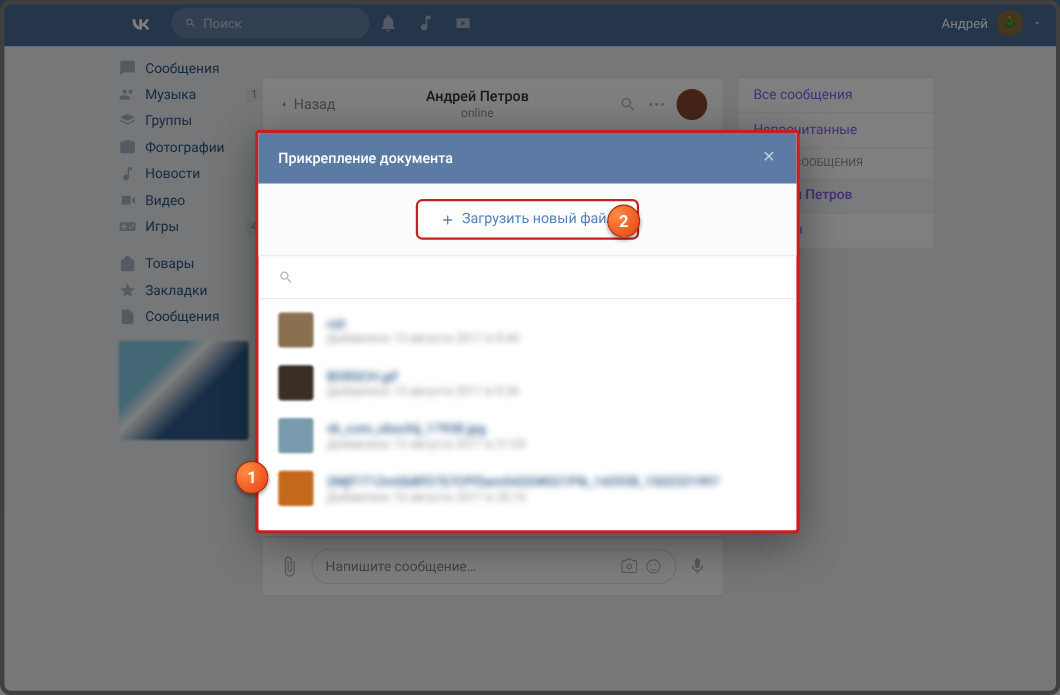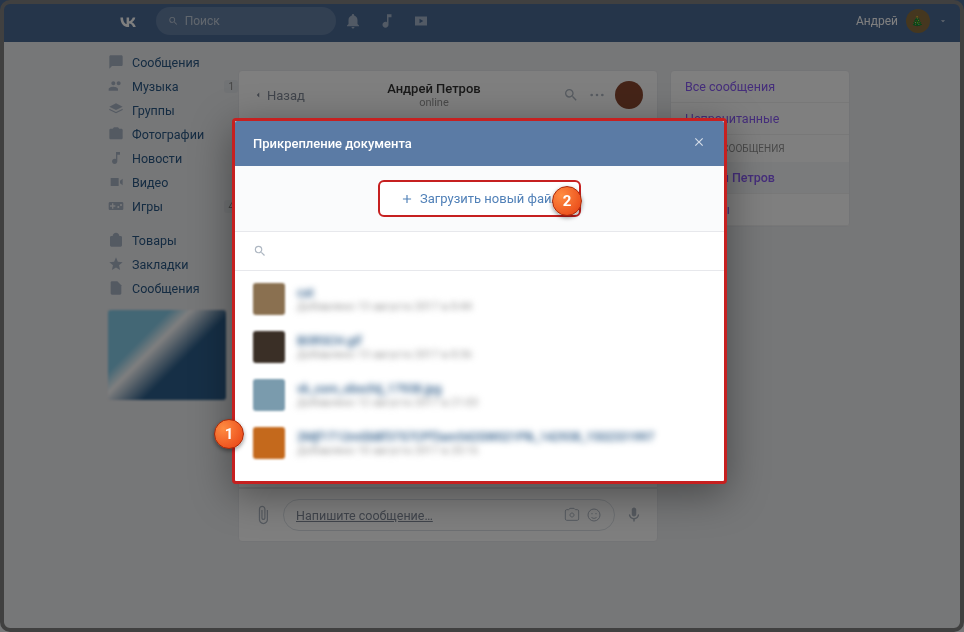--- a/index.html
+++ b/index.html
@@ -39,21 +39,21 @@
     .chat-body { background:#fff; border:1px solid #e7e8ec; border-top:none; min-height:300px; padding: 10px 14px;}
     .date-sep { text-align:center; font-size:11.5px; color:#828a99; padding:8px 0; }
     .msg { display:flex; gap:10px; margin-top:6px; }
     .msg-avatar { width:32px;height:32px;border-radius:50%;background:#8b4831;flex-shrink:0;}
     .msg-content .msg-name{font-size:12.5px;font-weight:500;color:#2a5885;}
     .msg-content .msg-time{font-size:11px;color:#aaa;margin-left:4px;}
     .msg-content .msg-icon{margin-top:2px;}
     .msg-content .msg-icon svg{fill:#aeb7c2;}
     .compose { display:flex; align-items:center; gap:10px; background:#fff;border:1px solid #e7e8ec;border-top:1px solid #e7e8ec;padding:10px 14px;border-radius:0 0 4px 4px;}
     .compose svg { fill:#aeb7c2; }
-    .compose-input { flex:1; border:1px solid #dce1e6; border-radius:16px; padding:7px 12px; font-size:12.5px; color:#828a99; display:flex;align-items:center;justify-content:space-between;text-decoration:underline;}
+    .compose-input { flex:1; border:1px solid #dce1e6; border-radius:16px; padding:7px 12px; font-size:12.5px; color:#828a99; display:flex;align-items:center;justify-content:space-between;}
     .compose-input-icons{display:flex;gap:6px;}
     
     
     .right-panel { position: absolute; left: 670px; top: 70px; width: 180px; background:#fff; border:1px solid #e7e8ec; border-radius:4px; font-size:12.5px;}
     .right-item { padding:8px 14px; border-bottom:1px solid #f0f0f0; color:#8b5cf6;}
     .right-item.active{background:#f5f6f8;font-weight:500;}
     .right-head{padding:8px 14px;color:#939393;font-size:10px;text-transform:uppercase;}
     
     
     .overlay { position:absolute; inset:0; background:rgba(0,0,0,0.5); }

